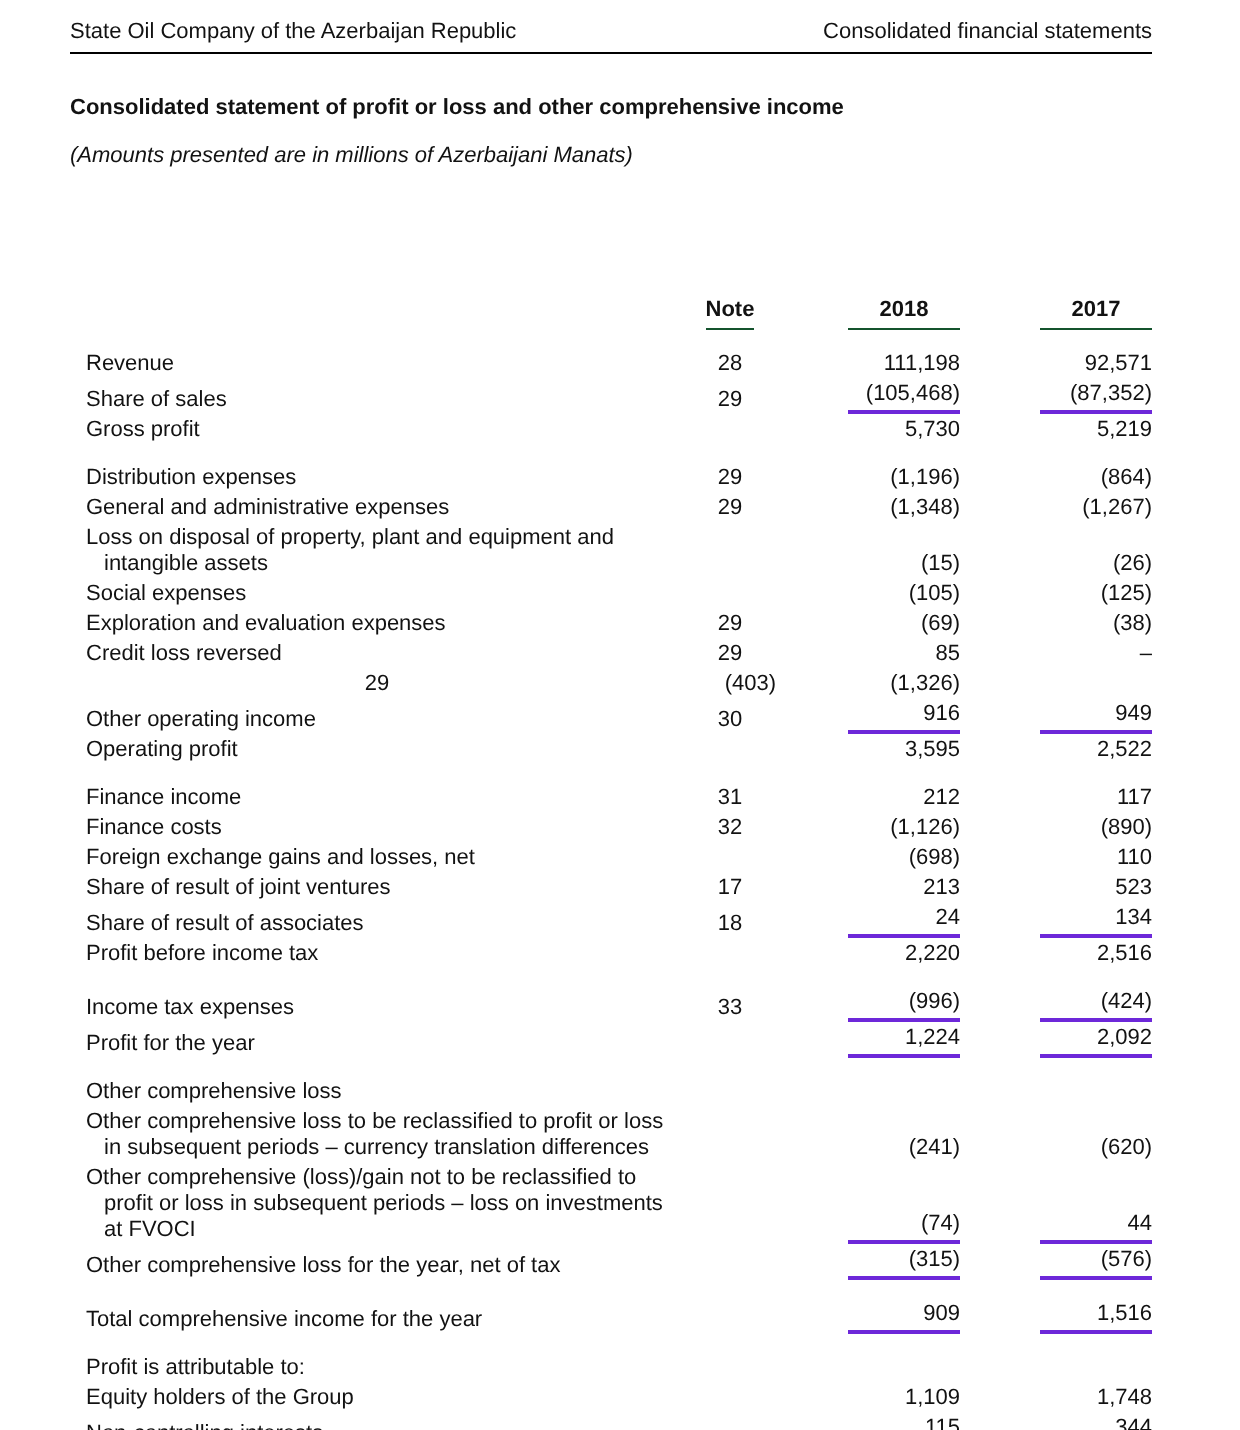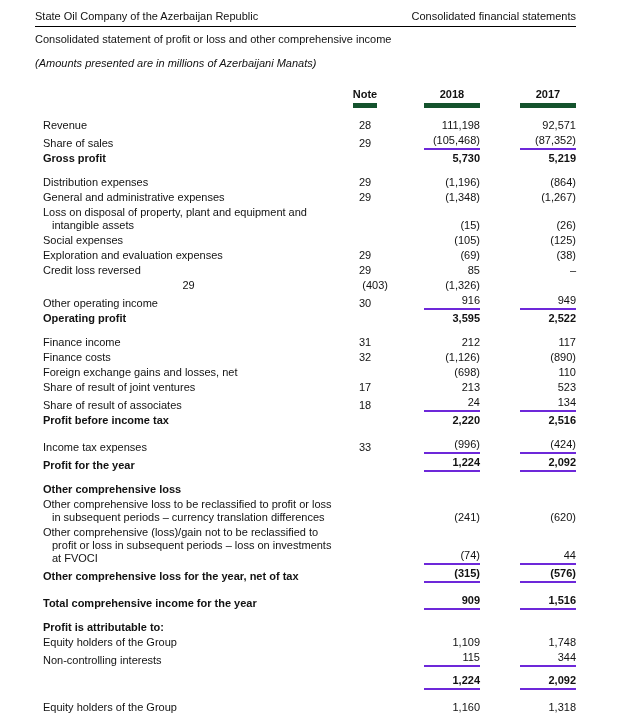--- a/index.html
+++ b/index.html
@@ -13,39 +13,39 @@
     overflow: hidden;
   }
   .page { padding: 10px 44px 0 35px; }
 
   .header {
     display: flex; justify-content: space-between; align-items: flex-end;
     border-bottom: 1px solid #000;
     padding-bottom: 4px;
   }
 
-  .title { font-weight: 400; margin-top: 6px; }
+  .title { font-weight: 700; margin-top: 21px; }
   .subtitle { font-style: italic; margin-top: 12px; }
 
   .table { margin-top: 18px; }
   .row {
     display: grid;
     grid-template-columns: 1fr 46px 92px 96px;
     align-items: end;
     padding: 1px 0;
   }
   .row.head { font-weight: 700; margin-bottom: 9px; }
   .cell.label { padding-left: 17px; text-indent: -9px; padding-right: 4px; line-height: 13px; }
   .cell.note  { text-align: center; line-height: 13px; }
   .cell.val   { display: flex; justify-content: flex-end; line-height: 13px; }
   .num { display: inline-block; min-width: 56px; text-align: right; }
-  .colhead { display: inline-block; border-bottom: 5px solid #14532d; padding-bottom: 2px; }
+  .colhead { display: inline-block; border-bottom: 1px solid #14532d; padding-bottom: 2px; margin-top: 46px; }
   .num.colhead { text-align: center; }
   .cell.val.rule .num { border-bottom: 2px solid #6d28d9; padding-bottom: 1px; text-align: right; }
-  .bold { font-weight: 700; }
+  .bold { font-weight: 400; }
   .gap-after { margin-bottom: 9px; }
   .total-row { margin-top: 5px; }
 </style>
 </head>
 <body>
 
 <div class="page">
 
   <div class="header">
     <span>State Oil Company of the Azerbaijan Republic</span>

